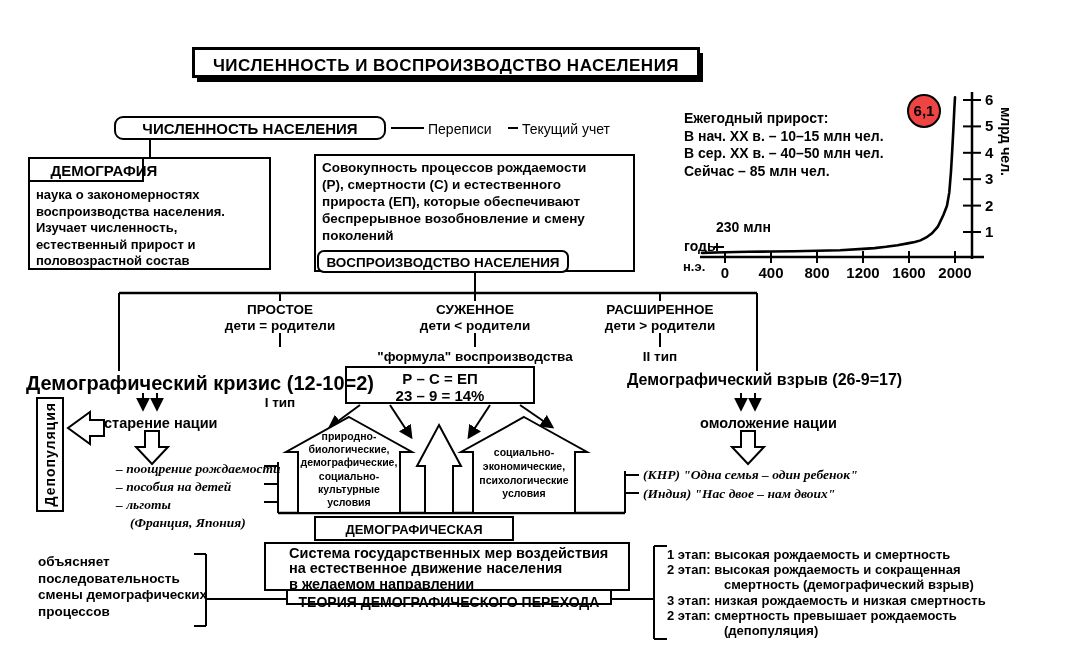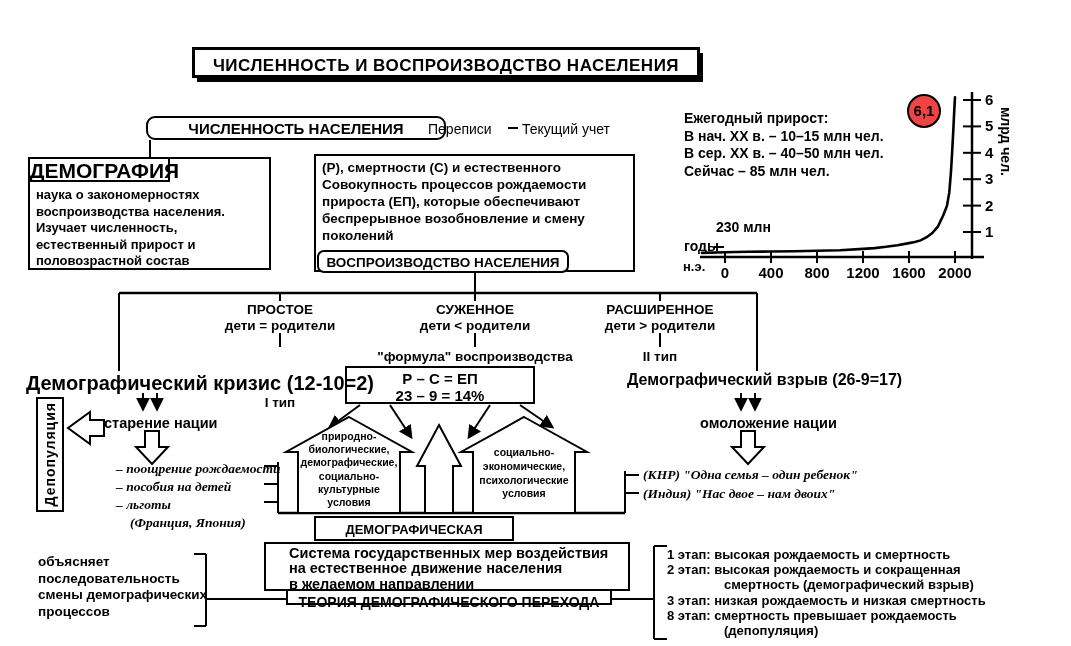--- a/index.html
+++ b/index.html
@@ -119,48 +119,48 @@
       <path d="M702.0,252.9 L725.0,252.3 L748.0,251.8 L771.0,251.5 L794.0,251.3 L817.0,250.7 L840.0,250.2 L863.0,248.9 L874.5,248.1 L886.0,246.8 L897.5,245.2 L909.0,243.1 L914.8,242.0 L920.5,240.4 L926.3,237.5 L932.0,233.3 L937.8,226.7 L943.5,214.8 L947.0,205.6 L949.3,192.4 L951.0,171.3 L952.1,152.8 L953.3,130.4 L954.4,107.9 L955.0,97.4" fill="none" stroke="#000" stroke-width="2.6" stroke-linecap="round"></path>
       <text x="684" y="251" font-family="Liberation Sans, sans-serif" font-size="14" font-weight="bold" fill="#000">годы</text>
       <text x="683" y="271" font-family="Liberation Sans, sans-serif" font-size="13" font-weight="bold" fill="#000">н.э.</text>
       <text x="716" y="232" font-family="Liberation Sans, sans-serif" font-size="14" font-weight="bold" fill="#000">230 млн</text>
       <text x="1001" y="107" transform="rotate(90 1001 107)" font-family="Liberation Sans, sans-serif" font-size="14" font-weight="bold" fill="#000">млрд чел.</text>
       <line x1="714" y1="247" x2="724" y2="247" stroke="#000" stroke-width="2"></line>
     </svg>
 
   <div class="abs box ctr b" style="left:192px;top:47px;width:508px;height:31px;border-width:3px;line-height:31px;font-size:17px;letter-spacing:.5px;box-shadow:4px 5px 0 -1px #000;">ЧИСЛЕННОСТЬ И ВОСПРОИЗВОДСТВО НАСЕЛЕНИЯ</div>
 
-  <div class="abs box rnd ctr b" style="left:114px;top:116px;width:300px;height:24px;line-height:22px;font-size:15px;margin-left:32px;">ЧИСЛЕННОСТЬ НАСЕЛЕНИЯ</div>
+  <div class="abs box rnd ctr b" style="left:114px;top:116px;width:272px;height:24px;line-height:22px;font-size:15px;">ЧИСЛЕННОСТЬ НАСЕЛЕНИЯ</div>
   <span class="abs" style="left:428px;top:121px;font-size:14px;">Переписи</span>
   <span class="abs" style="left:522px;top:121px;font-size:14px;">Текущий учет</span>
 
   <div class="abs b" style="left:684px;top:110px;font-size:14px;line-height:17.5px;">
     <div>Ежегодный прирост:</div>
     <div>В нач. XX в. – 10–15 млн чел.</div>
     <div>В сер. XX в. – 40–50 млн чел.</div>
     <div>Сейчас – 85 млн чел.</div>
   </div>
 
   <div class="abs ctr b" style="left:907px;top:94px;width:30px;height:30px;border:2.5px solid #000;border-radius:50%;line-height:30px;font-size:15px;background:#ef4444;">6,1</div>
 
   <div class="abs box" style="left:28px;top:157px;width:243px;height:113px;">
-    <div class="abs box b" style="left:-2.5px;top:-2.5px;width:142px;height:25px;line-height:24px;font-size:21px;padding-left:0;">ДЕМОГРАФИЯ</div>
+    <div class="abs box b" style="left:-2.5px;top:-2.5px;width:116px;height:25px;line-height:24px;font-size:15px;padding-left:21px;">ДЕМОГРАФИЯ</div>
     <div class="abs b" style="left:6px;top:28px;font-size:13px;line-height:16.5px;">
       <div>наука о закономерностях</div>
       <div>воспроизводства населения.</div>
       <div>Изучает численность,</div>
       <div>естественный прирост и</div>
       <div>половозрастной состав</div>
     </div>
   </div>
 
   <div class="abs box" style="left:314px;top:154px;width:321px;height:118px;">
     <div class="abs b" style="left:6px;top:3px;font-size:13.5px;line-height:17px;">
+      <div>Совокупность процессов рождаемости</div>
       <div>(Р), смертности (С) и естественного</div>
-      <div>Совокупность процессов рождаемости</div>
       <div>прироста (ЕП), которые обеспечивают</div>
       <div>беспрерывное возобновление и смену</div>
       <div>поколений</div>
     </div>
     <div class="abs box ctr b" style="left:1px;bottom:-3px;width:252px;height:23px;border-radius:7px;line-height:21px;font-size:13.5px;">ВОСПРОИЗВОДСТВО НАСЕЛЕНИЯ</div>
   </div>
 
   <div class="abs ctr b" style="left:200px;top:302px;width:160px;font-size:13.5px;line-height:15.5px;">
     <div>ПРОСТОЕ</div>
     <div>дети = родители</div>
@@ -235,17 +235,17 @@
     <div>последовательность</div>
     <div>смены демографических</div>
     <div>процессов</div>
   </div>
 
   <div class="abs b" style="left:667px;top:547px;font-size:13px;line-height:15.2px;">
     <div>1 этап: высокая рождаемость и смертность</div>
     <div>2 этап: высокая рождаемость и сокращенная</div>
     <div class="indent2">смертность (демографический взрыв)</div>
     <div>3 этап: низкая рождаемость и низкая смертность</div>
-    <div>8 этап:  смертность превышает рождаемость</div>
+    <div>2 этап:  смертность превышает рождаемость</div>
     <div class="indent2">(депопуляция)</div>
   </div>
 
 </div>
 
 </body></html>

